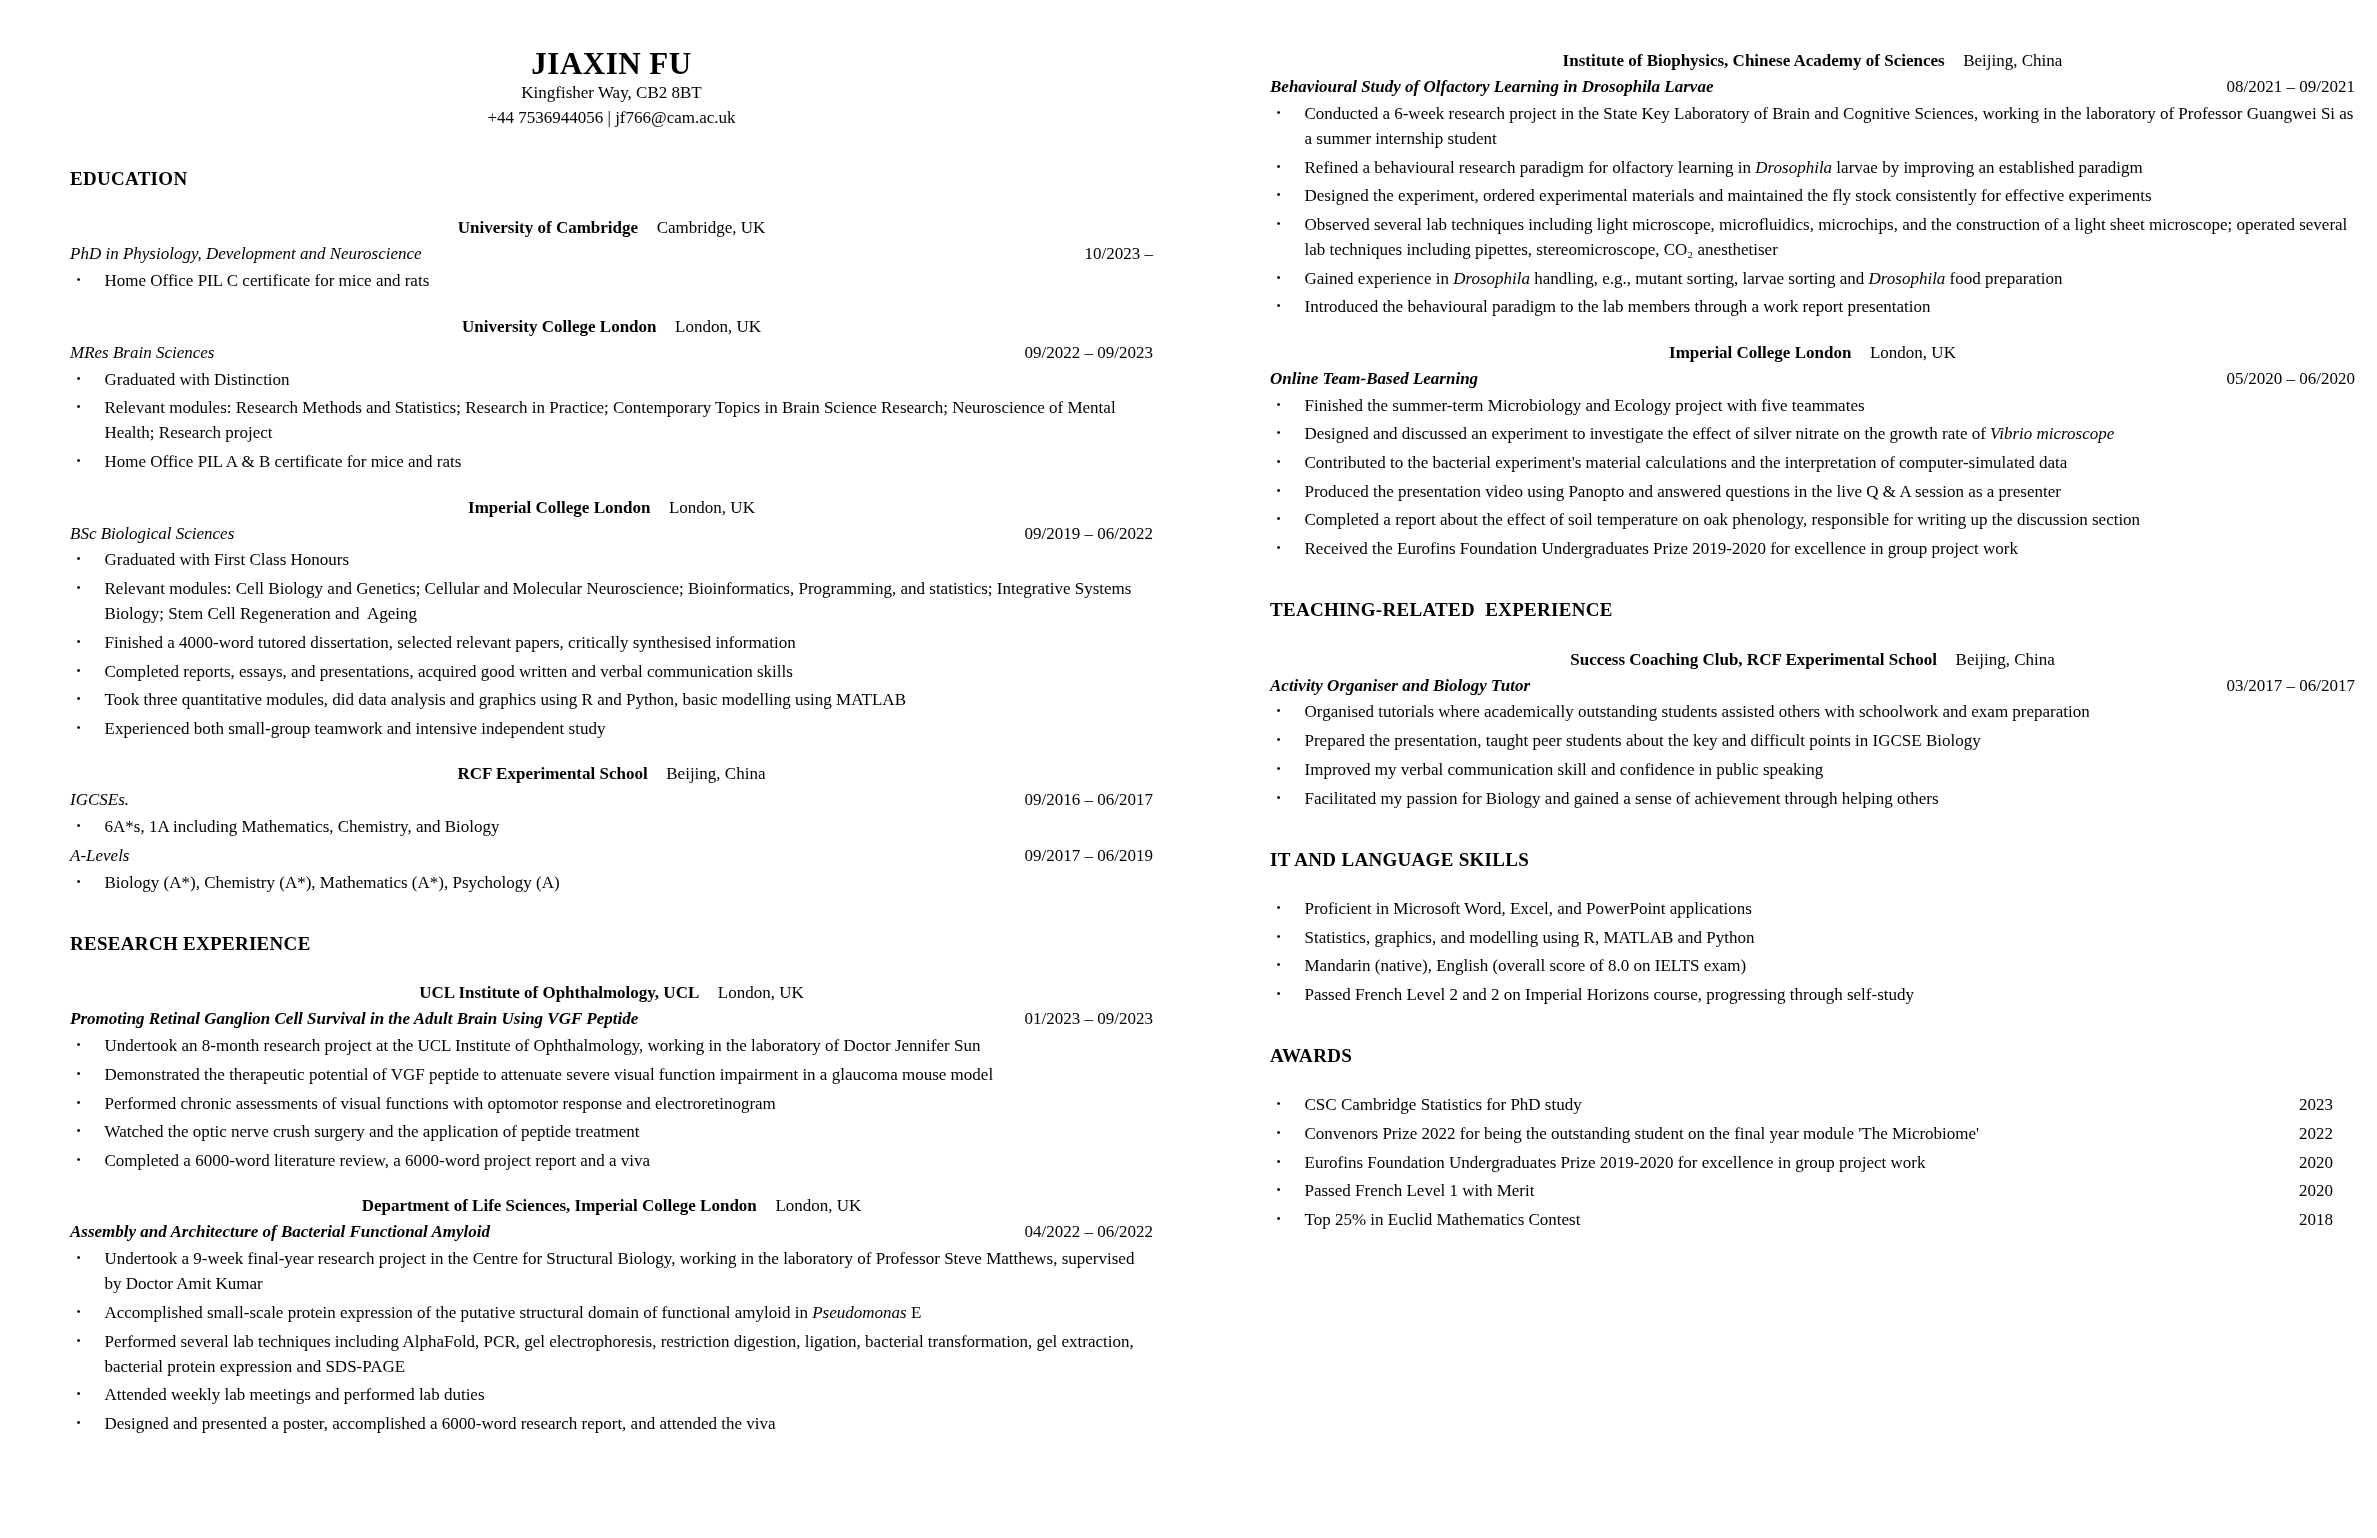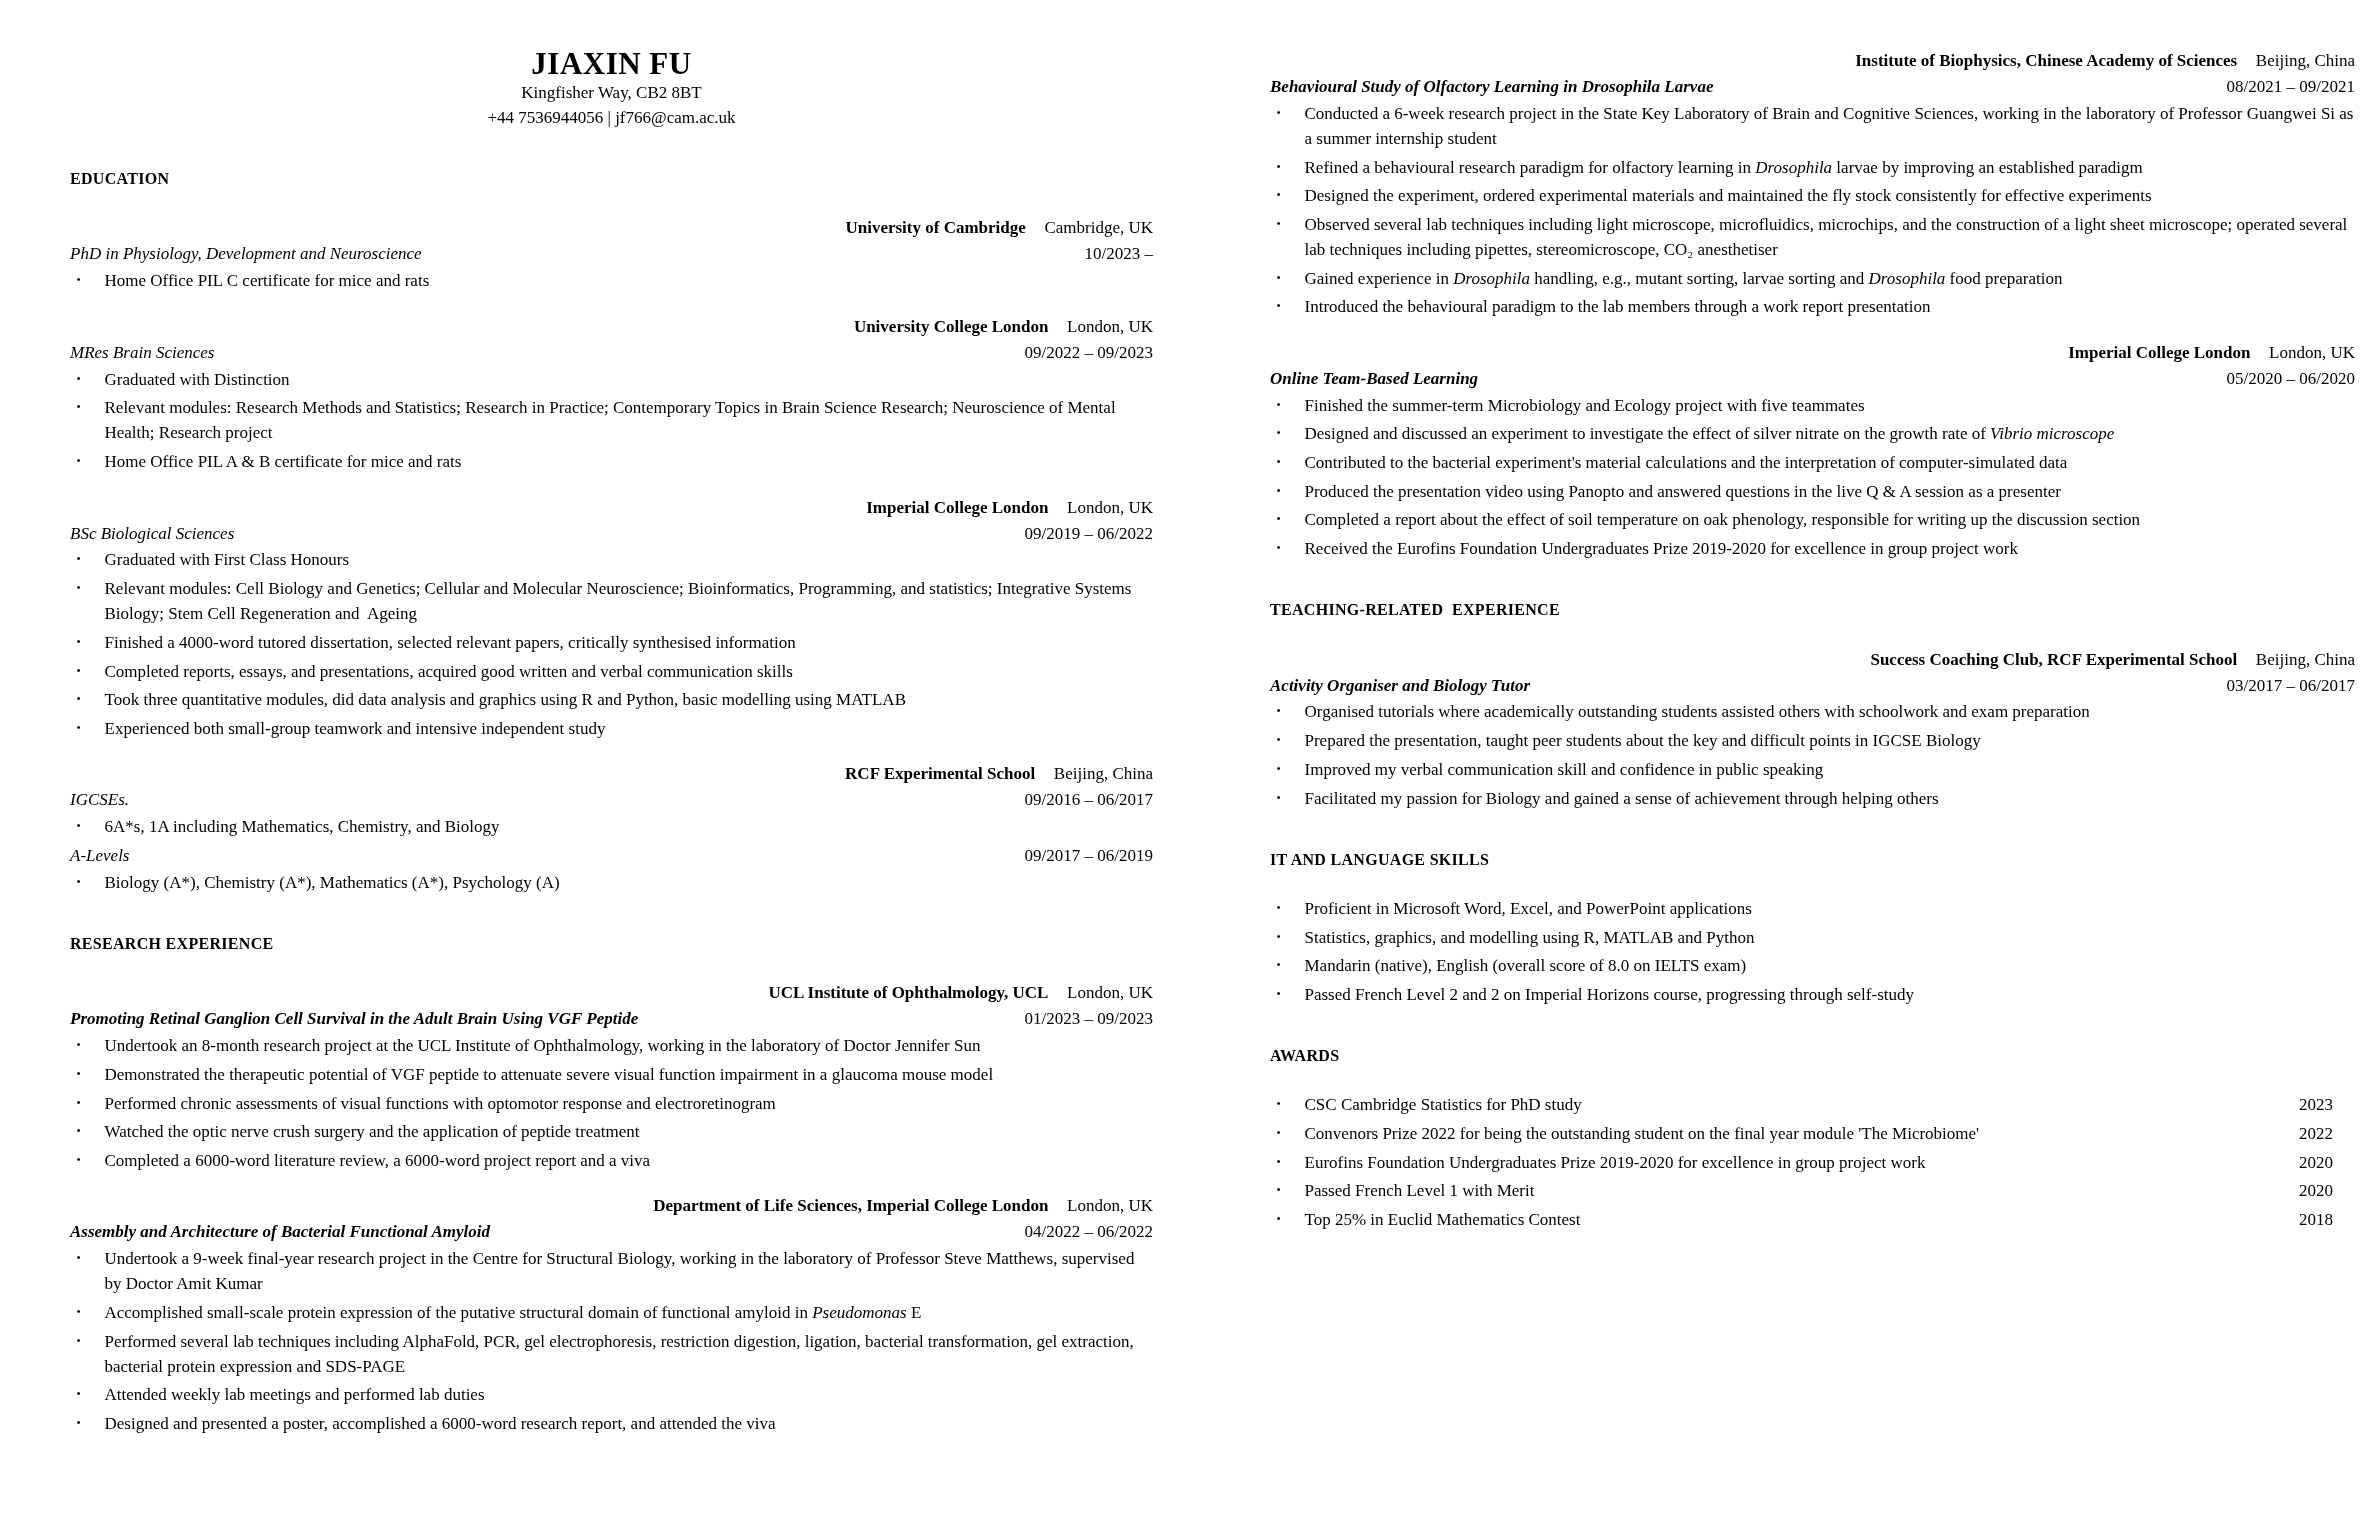--- a/index.html
+++ b/index.html
@@ -9,25 +9,25 @@
     font-family:"Liberation Serif","DejaVu Serif",serif;
     font-size:17px;line-height:25px;
   }
   .page{display:flex;box-sizing:border-box;padding:48px 0 0 70px;}
   .col{width:1083px;flex:none;}
   .col-right{margin-left:117px;width:1085px;}
   .header{text-align:center;margin-bottom:13px;}
   .name{font-size:31px;font-weight:bold;line-height:32px;letter-spacing:0.5px;}
   .hline{line-height:25px;}
   .section-title{
-    font-weight:bold;font-size:16px;line-height:28px;
+    font-weight:bold;font-size:19px;line-height:28px;
     margin:35px 0 22.4px 0;white-space:pre-wrap;letter-spacing:0.3px;
   }
   .entry{margin-bottom:20.5px;}
-  .erow{display:flex;justify-content:flex-end;line-height:26px;}
+  .erow{display:flex;justify-content:center;line-height:26px;}
   .eheading{font-weight:bold;white-space:pre-wrap;}
   .eloc{font-weight:normal;flex:none;padding-left:18.6px;}
   .srow{display:flex;justify-content:space-between;line-height:26px;text-align:center;}
   .stitle{font-style:italic;white-space:pre-wrap;}
   .stitle.b{font-weight:bold;}
   .edate{flex:none;padding-left:18.6px;}
   .bullet{display:flex;margin:0.9px 0 3.7px 0;}
   .bmark{flex:none;width:28px;padding-left:6.5px;font-size:12px;}
   .btext{flex:1;}
   .bdate{flex:none;width:78px;text-align:center;}

